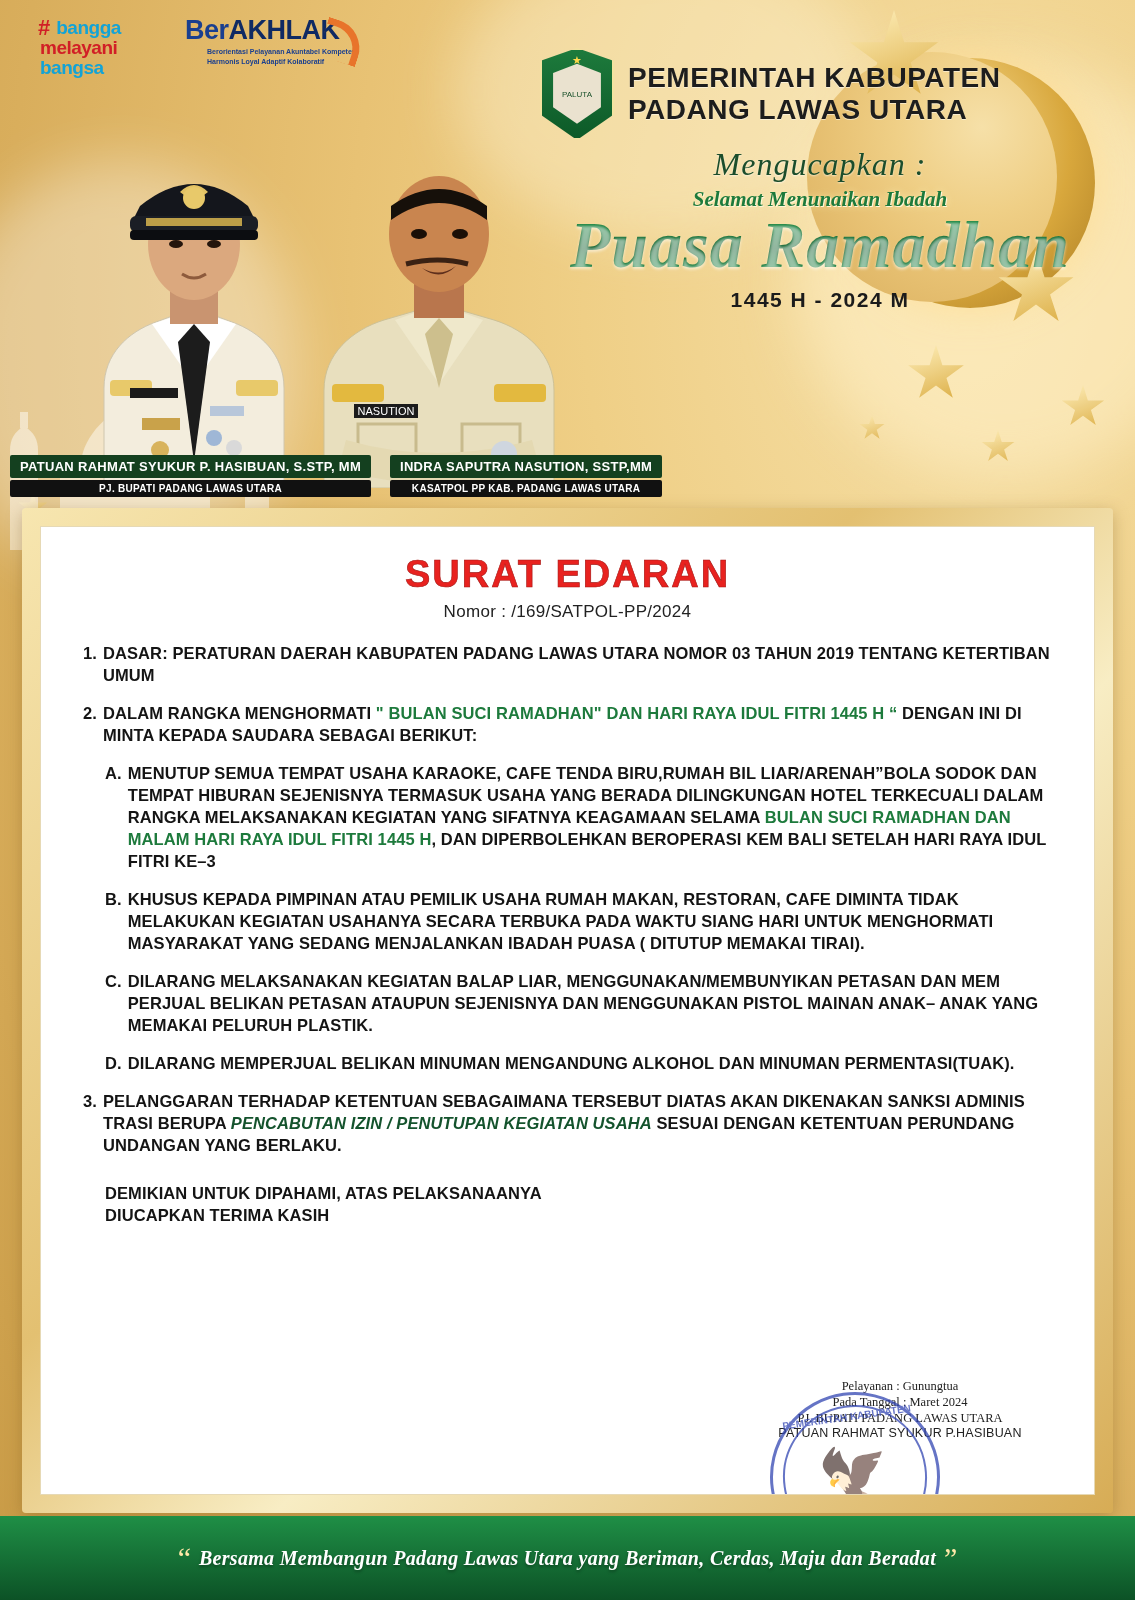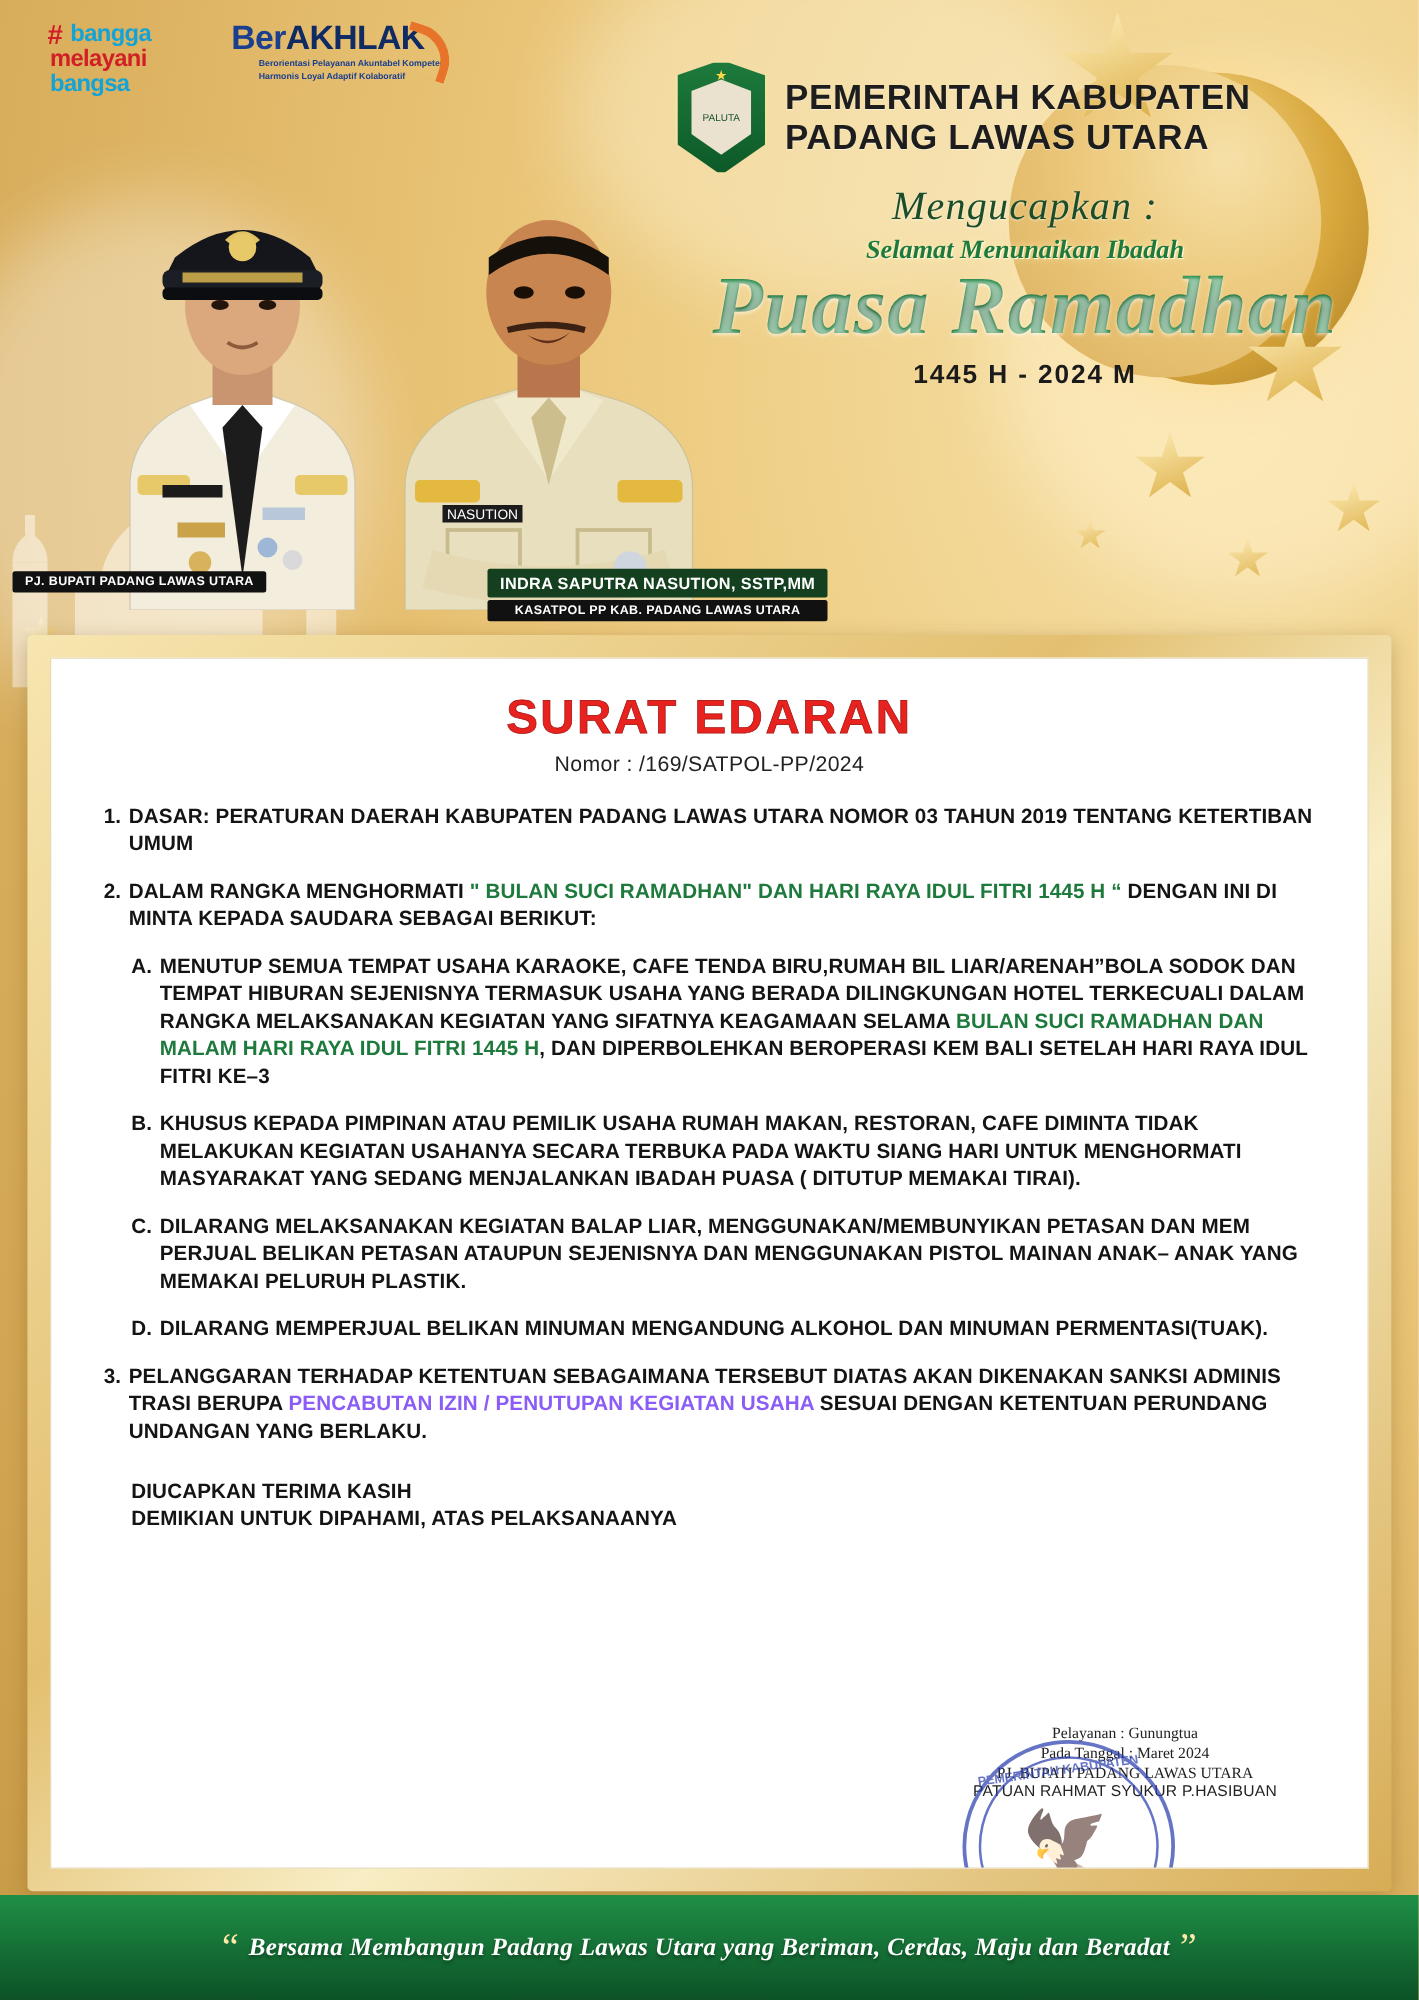--- a/index.html
+++ b/index.html
@@ -154,21 +154,21 @@
     -webkit-text-stroke: 0.6px #a31411;
   }
   .doc-number { text-align:center; font-size:17px; color:#222; margin-top:6px; letter-spacing:.3px;}
 
   .body-txt { margin-top:20px; color:#141414; font-weight:bold; font-size:16.5px; line-height:22px; letter-spacing:.1px; }
   .item { display:flex; margin-bottom:16px; }
   .item .num { flex:0 0 auto; padding-right:6px; }
   .item .txt { flex:1 1 auto; }
   .sub { margin-left:22px; }
   .green { color:#1d7a3c; }
-  .red-it { color:#8b5cf6; }
+  .red-it { color:#14532d; font-style:italic; }
 
   
   .sign-area { position:absolute; right:44px; bottom:54px; width:300px; text-align:center; }
   .sign-area .l { font-family:"Liberation Serif", serif; font-size:12.5px; color:#222; line-height:16px; }
   .sign-area .nm { font-size:12.5px; color:#222; letter-spacing:.2px;}
   .stamp {
     position:absolute; left:20px; top:14px; width:170px; height:170px;
     border:3px solid #2b3fb0; border-radius:50%; opacity:.72;
     transform: rotate(-8deg);
     display:flex;align-items:center;justify-content:center;
@@ -318,20 +318,21 @@
       <ellipse cx="145" cy="146" rx="50" ry="58" fill="#c9854f"></ellipse>
       <path d="M97 132 q48 -34 96 0 v-14 q-48 -34 -96 0z" fill="#16100a"></path>
       <ellipse cx="125" cy="146" rx="8" ry="5" fill="#1a0f07"></ellipse>
       <ellipse cx="166" cy="146" rx="8" ry="5" fill="#1a0f07"></ellipse>
       <path d="M128 180 q18 10 34 -2 q-16 16 -34 2z" fill="#5e2f1c"></path>
       <path d="M112 176 q32 -8 62 0" stroke="#3a2113" stroke-width="5" fill="none"></path>
     </svg>
   </div>
 
   <div class="namebar nb1">
+    <div class="n1">PATUAN RAHMAT SYUKUR P. HASIBUAN, S.STP, MM</div>
     <div class="n2">PJ. BUPATI PADANG LAWAS UTARA</div>
   </div>
   <div class="namebar nb2">
     <div class="n1">INDRA SAPUTRA NASUTION, SSTP,MM</div>
     <div class="n2">KASATPOL PP KAB. PADANG LAWAS UTARA</div>
   </div>
 
   <div class="card-frame">
     <div class="card">
       <div class="doc-title">SURAT  EDARAN</div>
@@ -370,22 +371,22 @@
             <div class="txt">DILARANG MEMPERJUAL BELIKAN MINUMAN MENGANDUNG ALKOHOL DAN MINUMAN PERMENTASI(TUAK).</div>
           </div>
         </div>
 
         <div class="item">
           <div class="num">3.</div>
           <div class="txt"><span>PELANGGARAN TERHADAP KETENTUAN SEBAGAIMANA TERSEBUT DIATAS AKAN DIKENAKAN SANKSI ADMINIS TRASI BERUPA </span><span class="red-it">PENCABUTAN IZIN / PENUTUPAN KEGIATAN USAHA</span><span> SESUAI DENGAN KETENTUAN PERUNDANG UNDANGAN YANG BERLAKU.</span></div>
         </div>
 
         <div style="margin-left:22px; margin-top:26px;">
+          <div>DEMIKIAN UNTUK DIPAHAMI, ATAS PELAKSANAANYA</div>
           <div>DIUCAPKAN TERIMA KASIH</div>
-          <div>DEMIKIAN UNTUK DIPAHAMI, ATAS PELAKSANAANYA</div>
         </div>
       </div>
 
       <div class="sign-area">
         <div class="l">Pelayanan    : Gunungtua</div>
         <div class="l">Pada Tanggal :    Maret 2024</div>
         <div class="l">PJ. BUPATI PADANG LAWAS UTARA</div>
         <div class="nm">PATUAN RAHMAT SYUKUR P.HASIBUAN</div>
 
         <div class="stamp">

